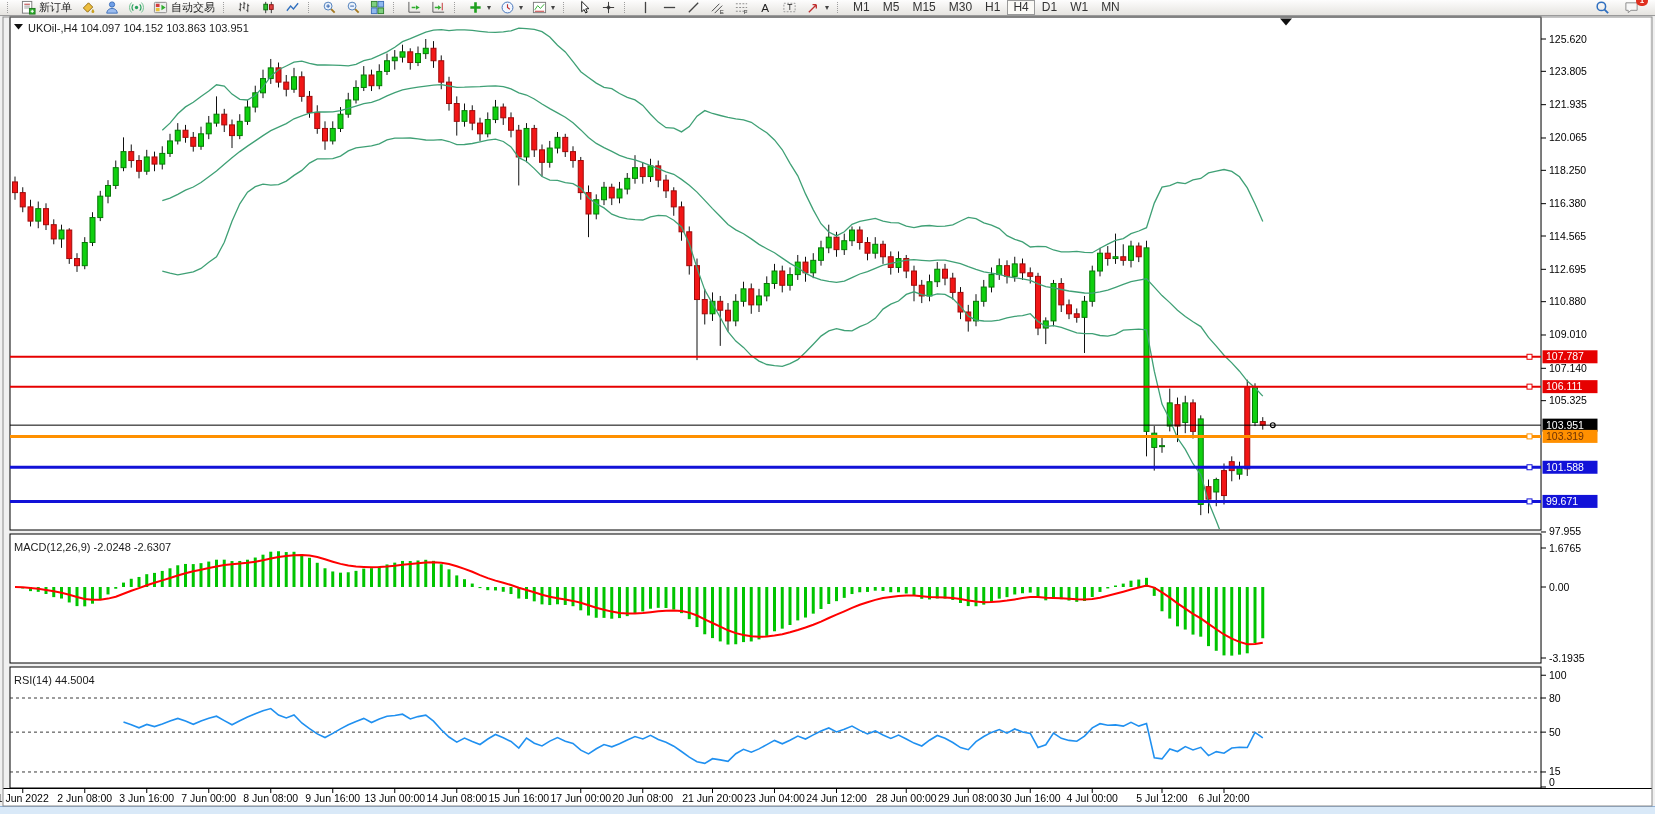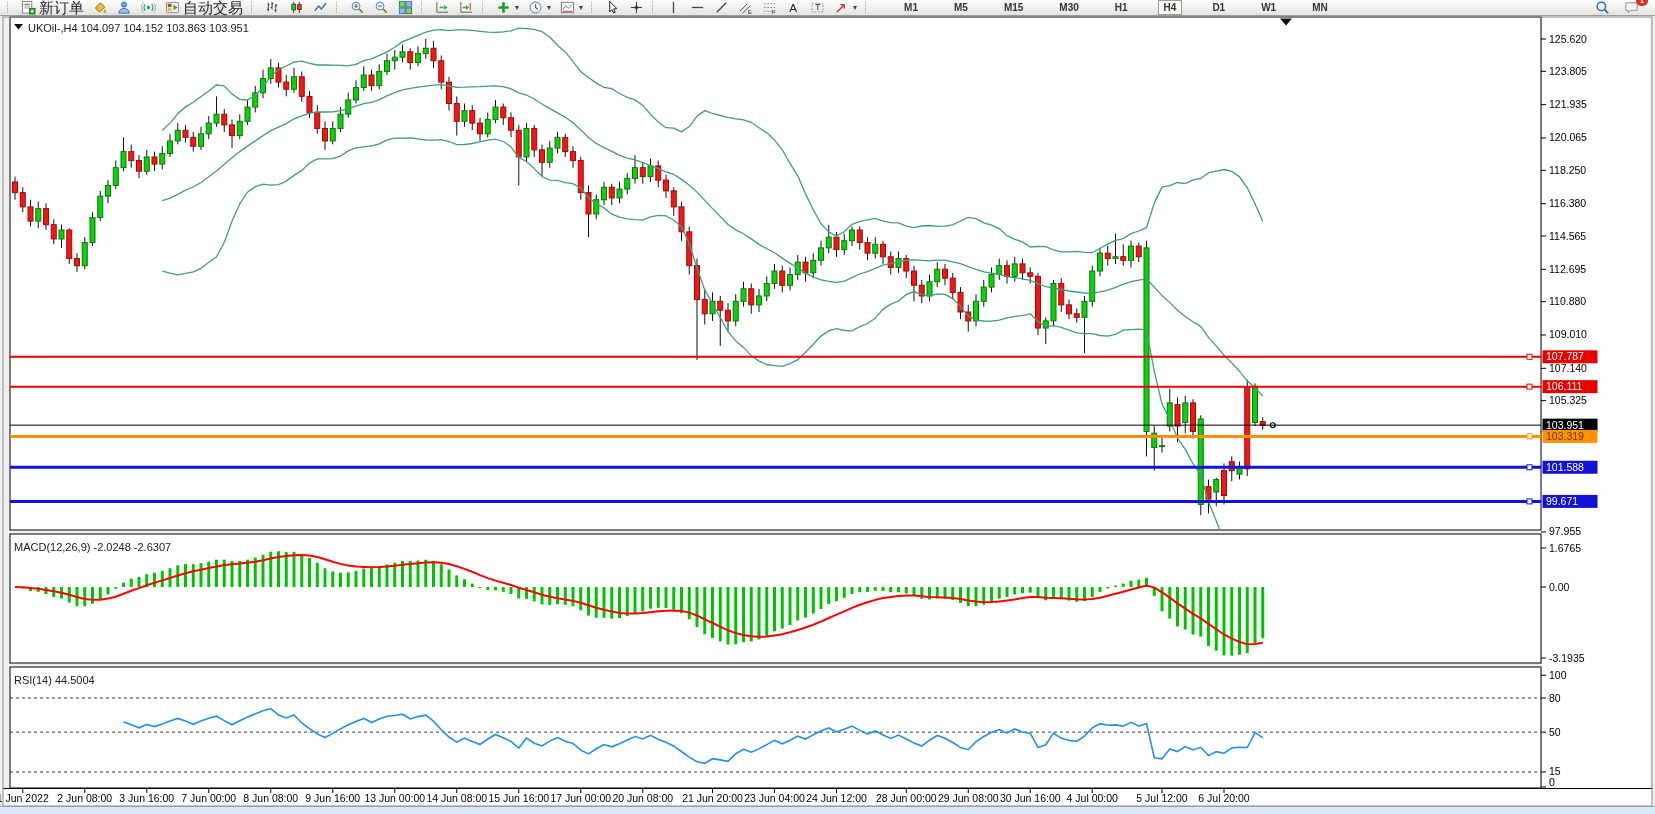--- a/index.html
+++ b/index.html
@@ -2,24 +2,24 @@
 <html><head>
 <meta charset="utf-8">
 <style>
   html,body{margin:0;padding:0;background:#ececec;font-family:"Liberation Sans",sans-serif;}
   #stage{position:relative;width:1655px;height:814px;background:#ececec;overflow:hidden;}
   
   #toolbar{position:absolute;top:0;left:0;width:1655px;height:16px;background:linear-gradient(#fdfdfd,#e6e4e0);
            border-bottom:1px solid #9a9a9a;display:flex;align-items:center;padding:0 4px;box-sizing:border-box;gap:1px;}
   .tb-btn{display:inline-flex;align-items:center;gap:3px;padding:0 3px;height:15px;border:1px solid transparent;border-radius:2px;cursor:default;}
   .tb-btn svg{display:block;}
-  .tb-label{font-size:15px;color:#222;white-space:nowrap;line-height:15px;}
+  .tb-label{font-size:11px;color:#222;white-space:nowrap;line-height:15px;}
   .caret{font-size:8px;color:#444;margin-left:1px;}
   .grip{width:4px;height:11px;border-left:1px dotted #9f9f9f;margin:0 4px 0 3px;}
-  .tf{font-size:10px;font-weight:bold;color:#333;padding:1px 5px;border:1px solid transparent;line-height:11px;margin-left:23px;}
+  .tf{font-size:12px;font-weight:normal;color:#333;padding:1px 5px;border:1px solid transparent;line-height:11px;}
   .tf-active{border:1px solid #9a9a9a;background:#fbfaf6;}
   #tb-right{margin-left:auto;display:flex;align-items:center;gap:6px;padding-right:8px;}
   .badge{position:absolute;top:-4px;right:-6px;background:#e03020;color:#fff;font-size:8px;line-height:10px;
          min-width:10px;height:10px;border-radius:6px;text-align:center;padding:0 1px;font-weight:bold;}
   .chat-wrap{position:relative;}
   svg text{font-family:"Liberation Sans",sans-serif;}
 </style>
 </head>
 <body>
 <div id="stage">

